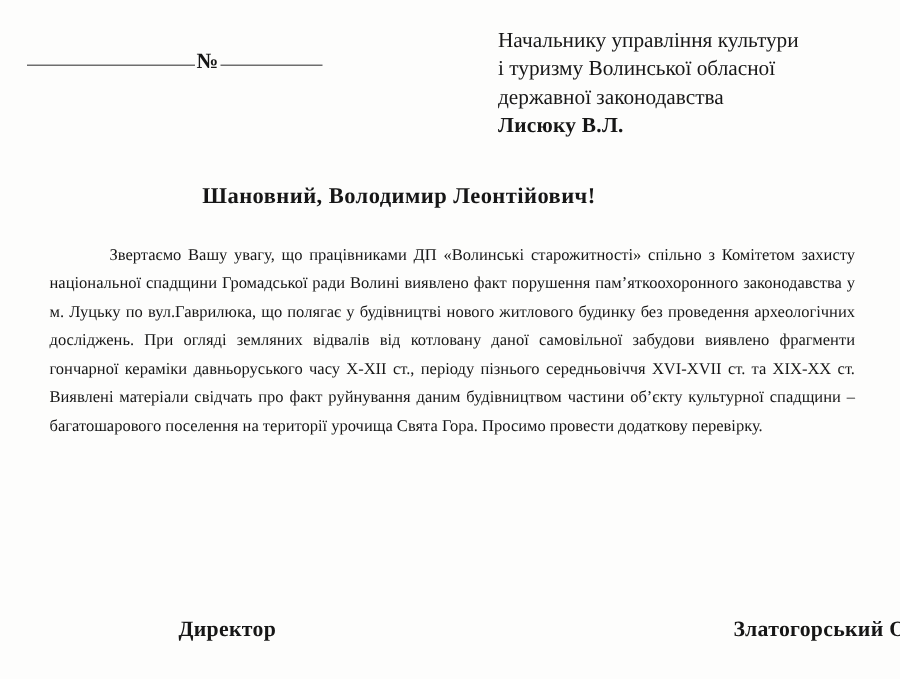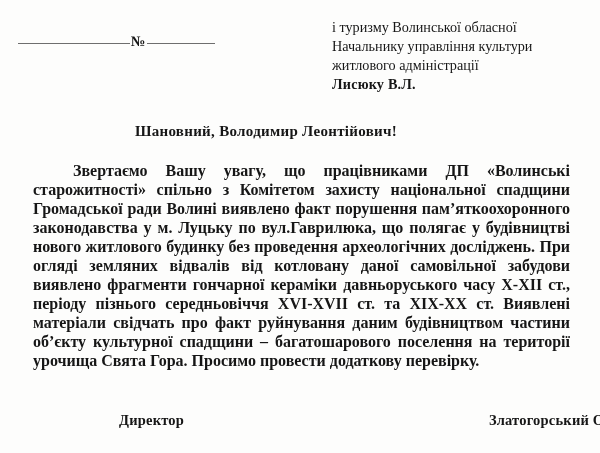--- a/index.html
+++ b/index.html
@@ -87,24 +87,23 @@
     position: absolute;
     top: 161px;
     left: 33px;
     width: 537px;
   }
   .para {
     margin: 0;
     text-align: justify;
     text-justify: inter-word;
     text-indent: 40px;
-    font-size: 16px;
+    font-size: 11px;
     line-height: 19px;
     hyphens: none;
-    font-weight: bold;
   }
   .para + .para { margin-top: 0; }
 
   
   .signature {
     position: absolute;
     top: 412px;
     left: 72px;
     width: 503px;
     display: flex;
@@ -124,23 +123,23 @@
 
   <div class="header">
 
     <div class="reg-line">
       <span class="rule rule-a"></span>
       <span class="numero">№</span>
       <span class="rule rule-b"></span>
     </div>
 
     <div class="addressee">
+      <span class="ln">Начальнику управління культури</span>
       <span class="ln">і туризму Волинської обласної</span>
-      <span class="ln">Начальнику управління культури</span>
-      <span class="ln">житлового адміністрації</span>
+      <span class="ln">державної законодавства</span>
       <span class="ln bold">Лисюку В.Л.</span>
     </div>
 
   </div>
 
   <div class="salutation">Шановний, Володимир Леонтійович!</div>
 
   <div class="body-block">
     <p class="para">Звертаємо Вашу увагу, що працівниками ДП «Волинські старожитності» спільно з Комітетом захисту національної спадщини Громадської ради Волині виявлено факт порушення пам’яткоохоронного законодавства у м. Луцьку по вул.Гаврилюка, що полягає у будівництві нового житлового будинку без проведення археологічних досліджень. При огляді земляних відвалів від котловану даної самовільної забудови виявлено фрагменти гончарної кераміки давньоруського часу X-XII ст., періоду пізнього середньовіччя XVI-XVII ст. та XIX-XX ст. Виявлені матеріали свідчать про факт руйнування даним будівництвом частини об’єкту культурної спадщини – багатошарового поселення на території урочища Свята Гора. Просимо провести додаткову перевірку.</p>
   </div>

